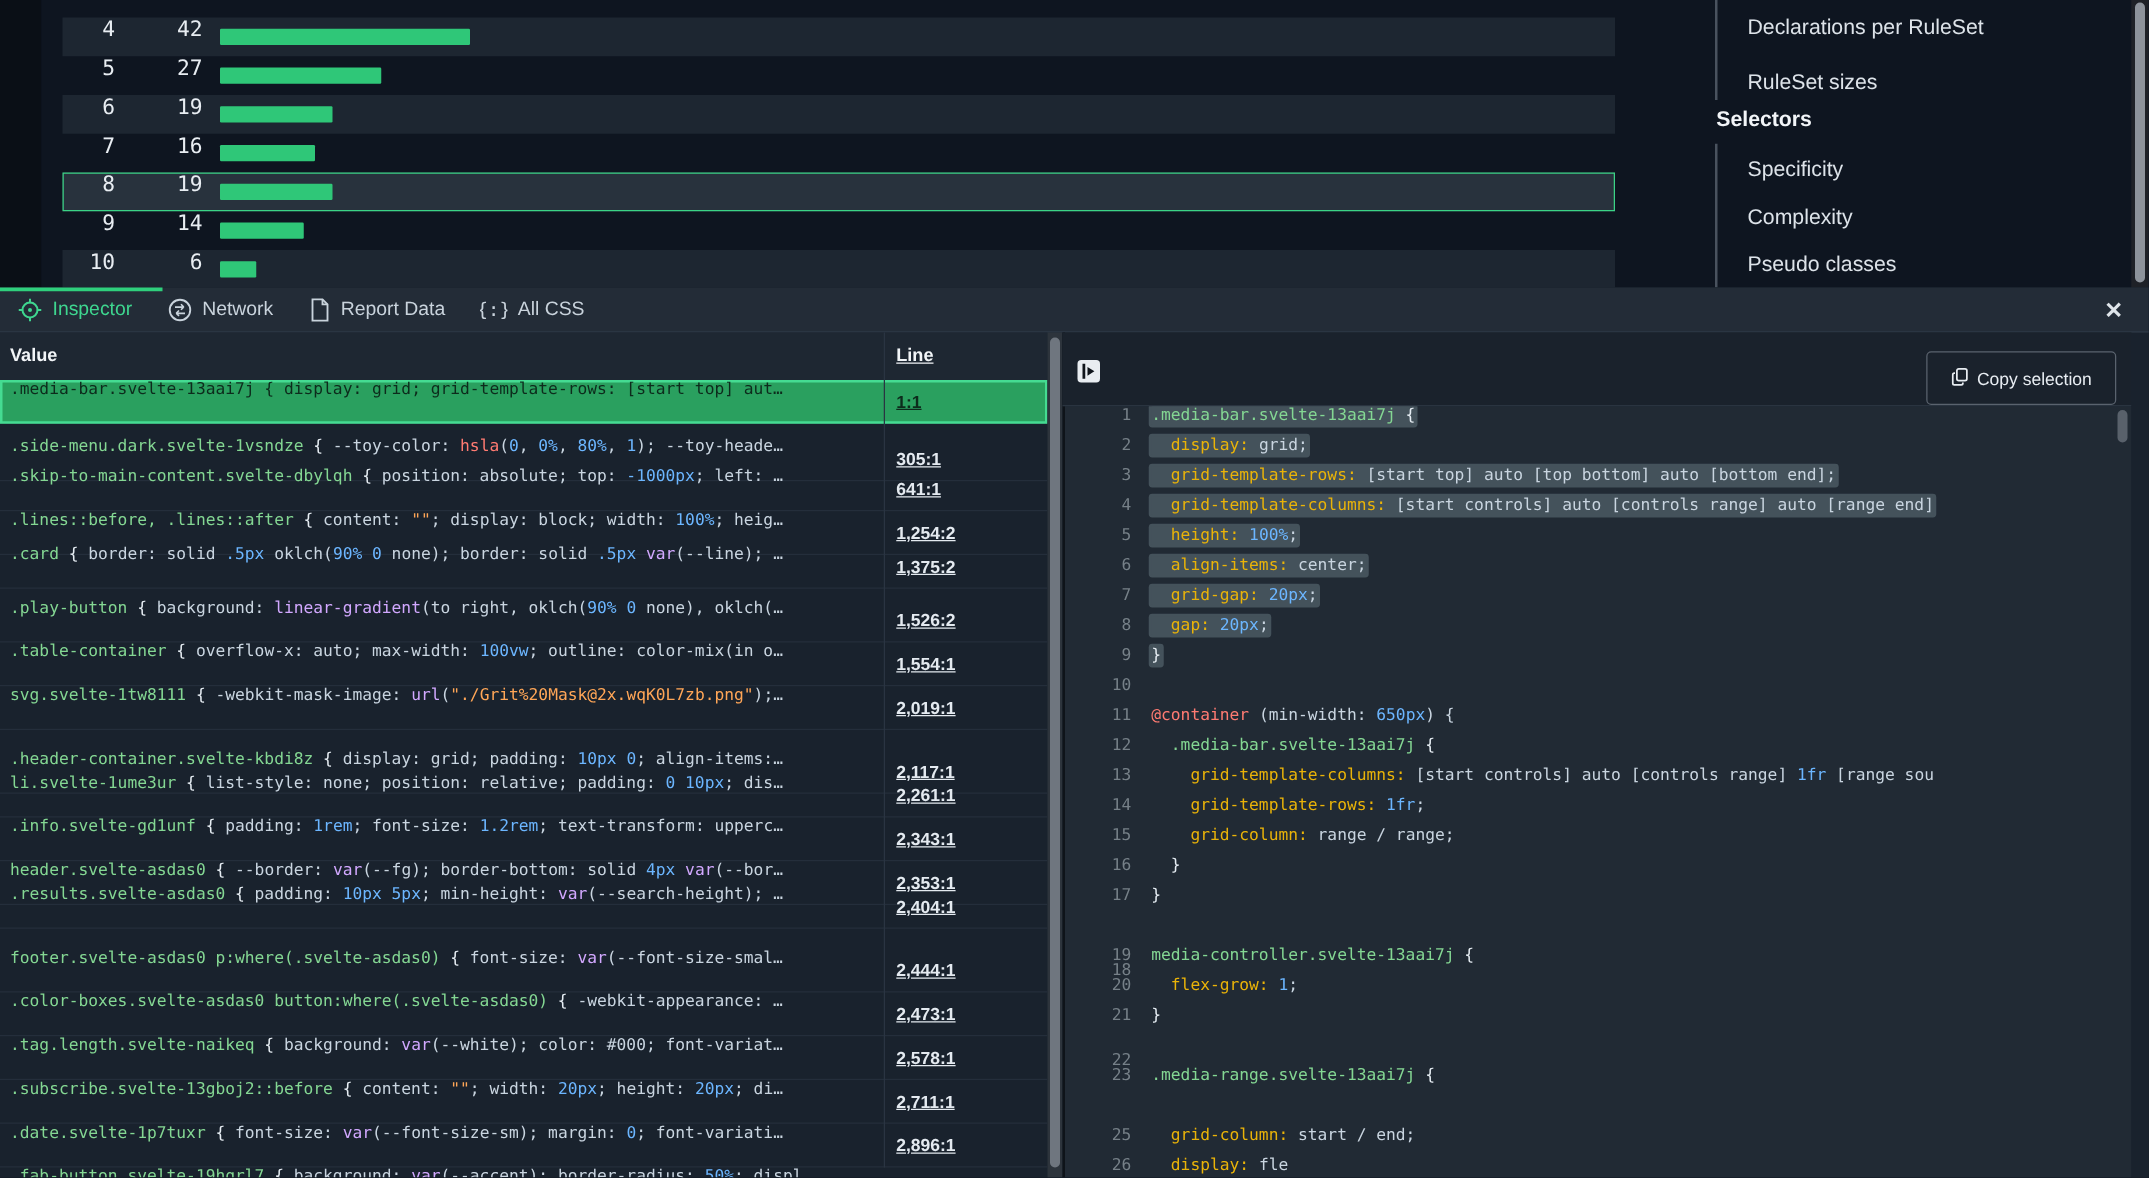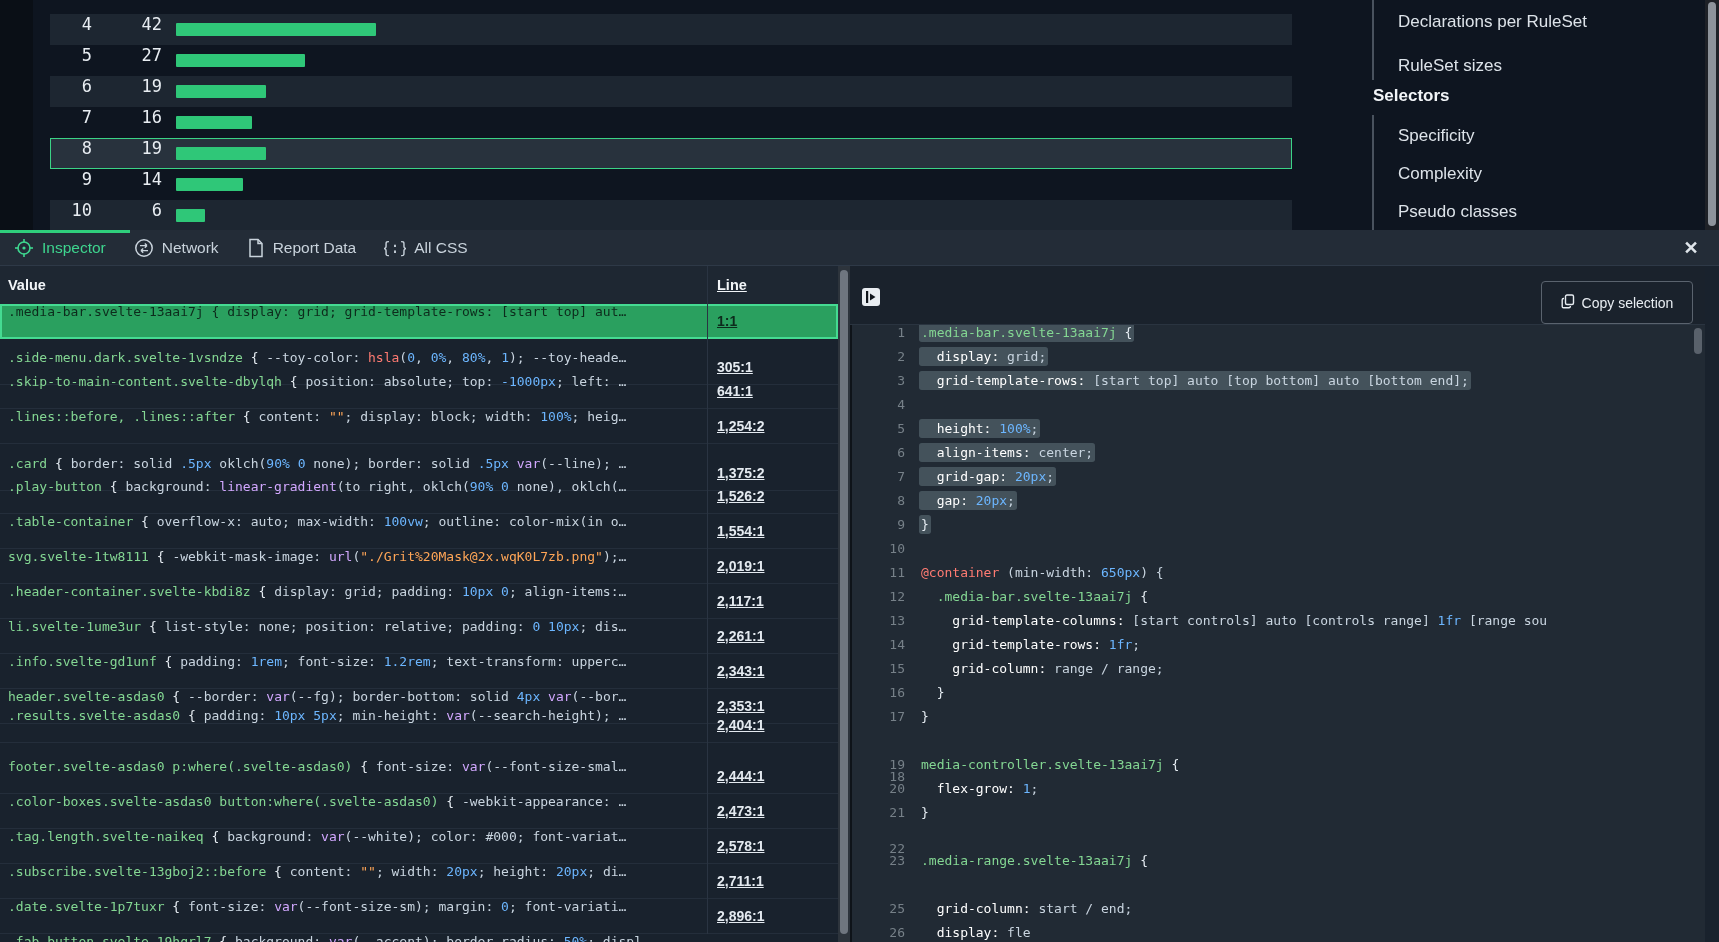--- a/index.html
+++ b/index.html
@@ -53,21 +53,21 @@
   .trow .tval{position:absolute;left:8px;top:0;width:692px;height:35px;line-height:35px;white-space:pre;overflow:hidden;
     font:13px "DejaVu Sans Mono",monospace;}
   .trow .tline{position:absolute;left:717px;top:0;height:35px;line-height:35px;font-size:14px;font-weight:600;
     color:#e4eaf0;text-decoration:underline;cursor:pointer;white-space:nowrap;}
   .trow.selected{background:#2aa05f;outline:2px solid #45db92;outline-offset:-2px;}
   .trow.selected .tval span{color:#0d2b1c !important;}
   .trow.selected .tline{color:#0d2b1c;}
 
   
   .tk-s{color:#84d793;} .tk-t{color:#c9d5e0;} .tk-n{color:#6cb6ff;} .tk-f{color:#d2a8ff;}
-  .tk-o{color:#ffa657;} .tk-r{color:#ff7b72;} .tk-w{color:#e6edf3;} .tk-k{color:#ffffff;}
+  .tk-o{color:#ffa657;} .tk-r{color:#ff7b72;} .tk-w{color:#e6edf3;} .tk-k{color:#eab308;}
 
   
   #table-scroll{left:838px;top:266px;width:12px;height:676px;background:#2d343c;}
   #table-scroll-thumb{left:840px;top:270px;width:8px;height:664px;background:#6f767f;border-radius:4px;}
 
   
   #code-side{left:850px;top:266px;width:855px;height:676px;background:#212a34;border-left:2px solid #0e1319;box-sizing:border-box;}
   #code-header{left:850px;top:266px;width:855px;height:58px;background:#1a222c;border-bottom:1px solid #2a3440;}
   #toggle-icon{left:862px;top:288px;width:18px;height:18px;background:#e9edf1;border-radius:3px;}
   #toggle-icon svg{display:block;}
@@ -201,37 +201,37 @@
       <a class="tline">305:1</a>
     </div>
     <div class="trow" style="top: 70px;">
       <div class="tval"><span class="tk-s">.skip-to-main-content.svelte-dbylqh</span><span class="tk-w"> { </span><span class="tk-t">position: absolute; top: </span><span class="tk-n">-1000px</span><span class="tk-t">; left: …</span></div>
       <a class="tline">641:1</a>
     </div>
     <div class="trow" style="top: 105px;">
       <div class="tval"><span class="tk-s">.lines::before, .lines::after</span><span class="tk-w"> { </span><span class="tk-t">content: </span><span class="tk-o">""</span><span class="tk-t">; display: block; width: </span><span class="tk-n">100%</span><span class="tk-t">; heig…</span></div>
       <a class="tline">1,254:2</a>
     </div>
-    <div class="trow" style="top: 152px;">
+    <div class="trow" style="top: 132px;">
       <div class="tval"><span class="tk-s">.card</span><span class="tk-w"> { </span><span class="tk-t">border: solid </span><span class="tk-n">.5px</span><span class="tk-t"> oklch(</span><span class="tk-n">90%</span><span class="tk-t"> </span><span class="tk-n">0</span><span class="tk-t"> none); border: solid </span><span class="tk-n">.5px</span><span class="tk-t"> </span><span class="tk-f">var</span><span class="tk-t">(--line); …</span></div>
       <a class="tline">1,375:2</a>
     </div>
     <div class="trow" style="top: 175px;">
       <div class="tval"><span class="tk-s">.play-button</span><span class="tk-w"> { </span><span class="tk-t">background: </span><span class="tk-f">linear-gradient</span><span class="tk-t">(to right, oklch(</span><span class="tk-n">90%</span><span class="tk-t"> </span><span class="tk-n">0</span><span class="tk-t"> none), oklch(…</span></div>
       <a class="tline">1,526:2</a>
     </div>
     <div class="trow" style="top: 210px;">
       <div class="tval"><span class="tk-s">.table-container</span><span class="tk-w"> { </span><span class="tk-t">overflow-x: auto; max-width: </span><span class="tk-n">100vw</span><span class="tk-t">; outline: color-mix(in o…</span></div>
       <a class="tline">1,554:1</a>
     </div>
     <div class="trow" style="top: 245px;">
       <div class="tval"><span class="tk-s">svg.svelte-1tw8111</span><span class="tk-w"> { </span><span class="tk-t">-webkit-mask-image: </span><span class="tk-f">url</span><span class="tk-t">(</span><span class="tk-o">"./Grit%20Mask@2x.wqK0L7zb.png"</span><span class="tk-t">);…</span></div>
       <a class="tline">2,019:1</a>
     </div>
-    <div class="trow" style="top: 280px;">
+    <div class="trow" style="top: 296px;">
       <div class="tval"><span class="tk-s">.header-container.svelte-kbdi8z</span><span class="tk-w"> { </span><span class="tk-t">display: grid; padding: </span><span class="tk-n">10px</span><span class="tk-t"> </span><span class="tk-n">0</span><span class="tk-t">; align-items:…</span></div>
       <a class="tline">2,117:1</a>
     </div>
     <div class="trow" style="top: 315px;">
       <div class="tval"><span class="tk-s">li.svelte-1ume3ur</span><span class="tk-w"> { </span><span class="tk-t">list-style: none; position: relative; padding: </span><span class="tk-n">0</span><span class="tk-t"> </span><span class="tk-n">10px</span><span class="tk-t">; dis…</span></div>
       <a class="tline">2,261:1</a>
     </div>
     <div class="trow" style="top: 350px;">
       <div class="tval"><span class="tk-s">.info.svelte-gd1unf</span><span class="tk-w"> { </span><span class="tk-t">padding: </span><span class="tk-n">1rem</span><span class="tk-t">; font-size: </span><span class="tk-n">1.2rem</span><span class="tk-t">; text-transform: upperc…</span></div>
       <a class="tline">2,343:1</a>
@@ -286,21 +286,21 @@
       <rect x="4.5" y="1" width="8" height="9.5" rx="1.5" fill="none" stroke="#e8edf2" stroke-width="1.4"></rect>
       <path d="M3 4.5 H2.5 A1.3 1.3 0 0 0 1.2 5.8 V12.5 A1.3 1.3 0 0 0 2.5 13.8 H8 A1.3 1.3 0 0 0 9.3 12.5 V12" fill="none" stroke="#e8edf2" stroke-width="1.4"></path>
     </svg>
   </span>
   <span>Copy selection</span>
 </div>
 <div class="abs" id="code-lines">
     <div class="cline" style="top: 0px;"><span class="lnum">1</span><span class="ltext sel"><span class="tk-s">.media-bar.svelte-13aai7j</span><span class="tk-w"> {</span></span></div>
     <div class="cline" style="top: 24px;"><span class="lnum">2</span><span class="ltext sel"><span class="tk-k">  display:</span><span class="tk-t"> grid;</span></span></div>
     <div class="cline" style="top: 48px;"><span class="lnum">3</span><span class="ltext sel"><span class="tk-k">  grid-template-rows:</span><span class="tk-t"> [start top] auto [top bottom] auto [bottom end];</span></span></div>
-    <div class="cline" style="top: 72px;"><span class="lnum">4</span></div>
+    <div class="cline" style="top: 72px;"><span class="lnum">4</span><span class="ltext sel"><span class="tk-k">  grid-template-columns:</span><span class="tk-t"> [start controls] auto [controls range] auto [range end]</span></span></div>
     <div class="cline" style="top: 96px;"><span class="lnum">5</span><span class="ltext sel"><span class="tk-k">  height:</span><span class="tk-t"> </span><span class="tk-n">100%</span><span class="tk-t">;</span></span></div>
     <div class="cline" style="top: 120px;"><span class="lnum">6</span><span class="ltext sel"><span class="tk-k">  align-items:</span><span class="tk-t"> center;</span></span></div>
     <div class="cline" style="top: 144px;"><span class="lnum">7</span><span class="ltext sel"><span class="tk-k">  grid-gap:</span><span class="tk-t"> </span><span class="tk-n">20px</span><span class="tk-t">;</span></span></div>
     <div class="cline" style="top: 168px;"><span class="lnum">8</span><span class="ltext sel"><span class="tk-k">  gap:</span><span class="tk-t"> </span><span class="tk-n">20px</span><span class="tk-t">;</span></span></div>
     <div class="cline" style="top: 192px;"><span class="lnum">9</span><span class="ltext sel"><span class="tk-w">}</span></span></div>
     <div class="cline" style="top: 216px;"><span class="lnum">10</span><span class="ltext"></span></div>
     <div class="cline" style="top: 240px;"><span class="lnum">11</span><span class="ltext"><span class="tk-r">@container</span><span class="tk-t"> (min-width: </span><span class="tk-n">650px</span><span class="tk-t">) {</span></span></div>
     <div class="cline" style="top: 264px;"><span class="lnum">12</span><span class="ltext"><span class="tk-s">  .media-bar.svelte-13aai7j</span><span class="tk-w"> {</span></span></div>
     <div class="cline" style="top: 288px;"><span class="lnum">13</span><span class="ltext"><span class="tk-k">    grid-template-columns:</span><span class="tk-t"> [start controls] auto [controls range] </span><span class="tk-n">1fr</span><span class="tk-t"> [range sou</span></span></div>
     <div class="cline" style="top: 312px;"><span class="lnum">14</span><span class="ltext"><span class="tk-k">    grid-template-rows:</span><span class="tk-t"> </span><span class="tk-n">1fr</span><span class="tk-t">;</span></span></div>

